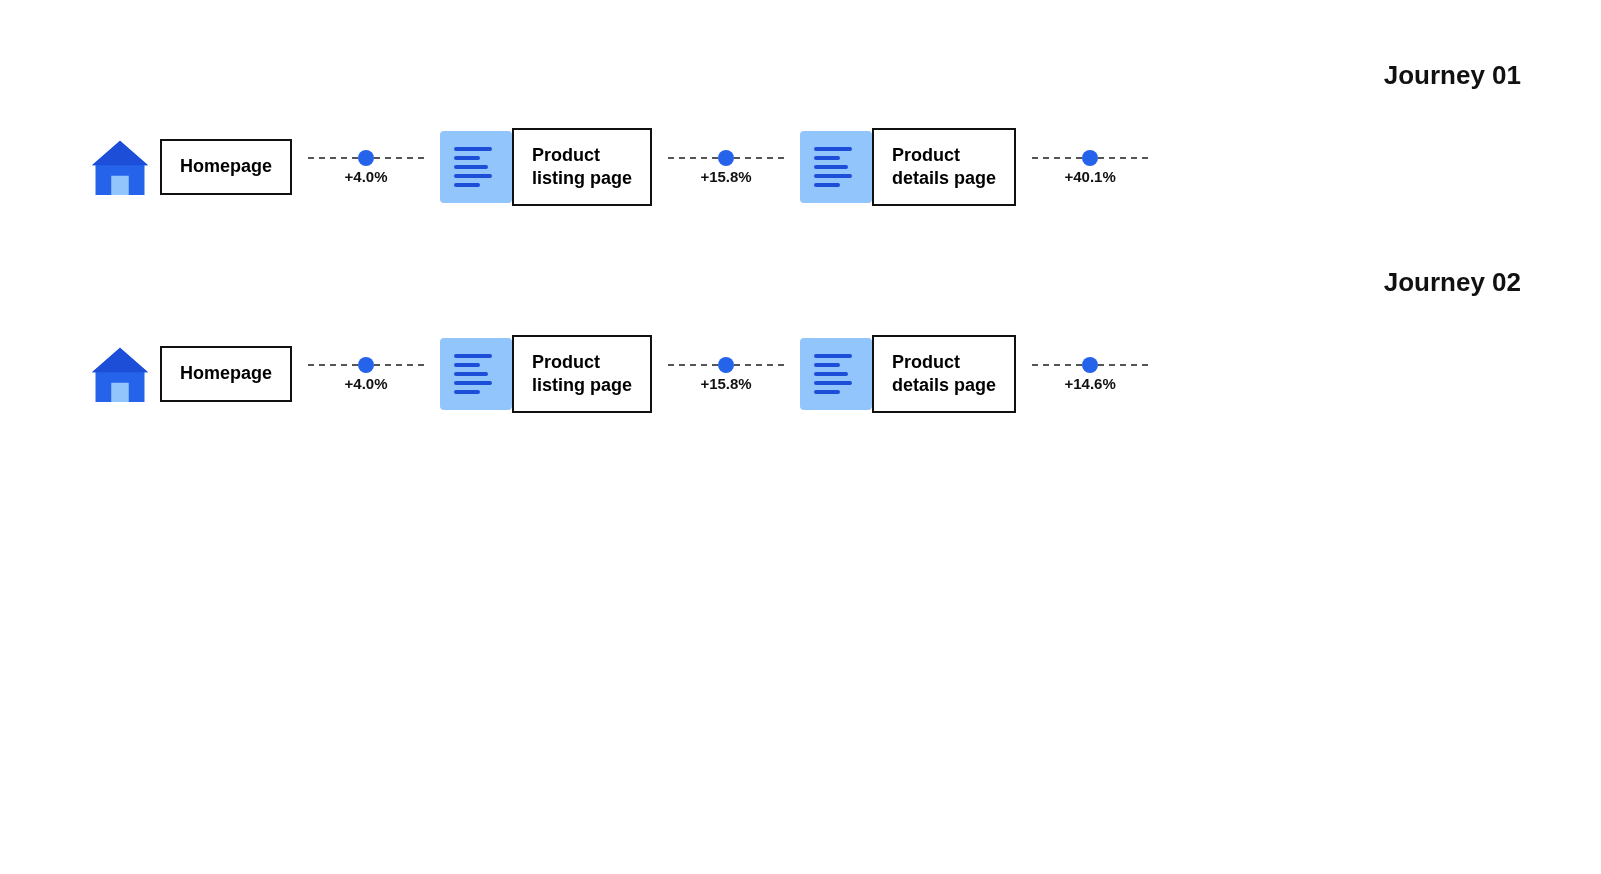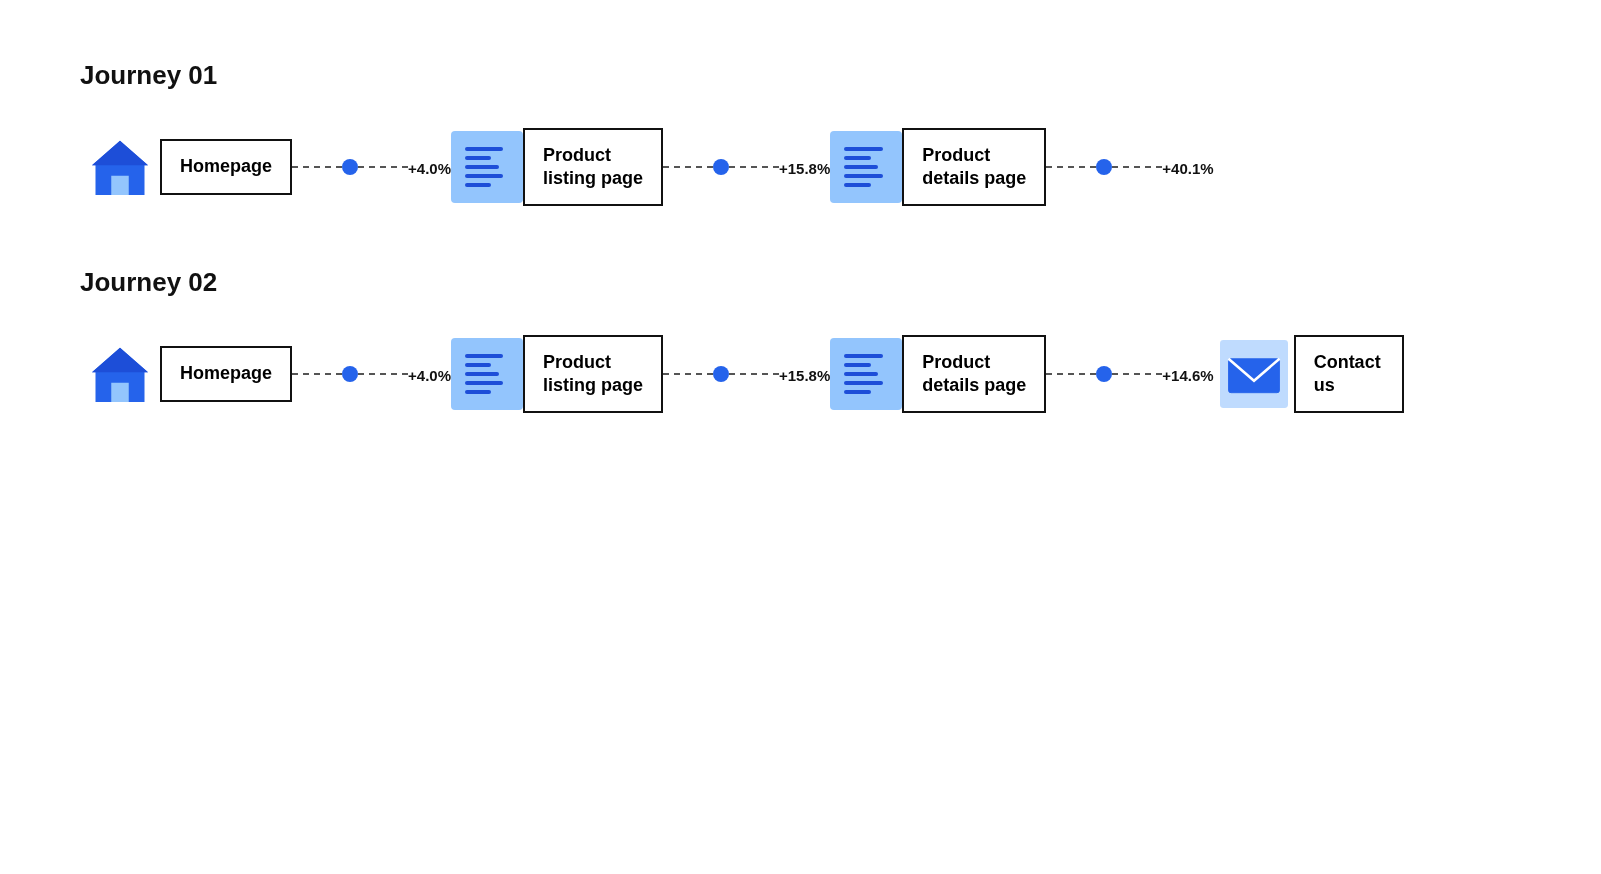--- a/index.html
+++ b/index.html
@@ -11,25 +11,26 @@
       padding: 60px 80px;
     }
     .journey-section {
       margin-bottom: 60px;
     }
     .journey-title {
       font-size: 26px;
       font-weight: 700;
       margin-bottom: 36px;
       color: #111;
+      text-align: right;
     }
     .journey-flow {
       display: flex;
       align-items: center;
-      gap: 0;
+      gap: 16px;
     }
     .node {
       display: flex;
       align-items: center;
       position: relative;
     }
     .node-icon {
       width: 80px;
       height: 80px;
       display: flex;
@@ -111,21 +112,21 @@
       height: 4px;
       background: #1d4ed8;
       border-radius: 2px;
     }
     .page-line.short { width: 55%; }
     .page-line.long { width: 80%; }
     .page-line.medium { width: 70%; }
 
     .connector-group {
       display: flex;
-      flex-direction: row;
+      flex-direction: column;
       align-items: center;
     }
     .connector-row {
       display: flex;
       align-items: center;
     }
   </style>
 </head>
 <body>
 
@@ -265,27 +266,15 @@
 
     <div class="connector-group">
       <div class="connector-row">
         <div class="dashed-line" style="width:50px;"></div>
         <div class="dot-center"></div>
         <div class="dashed-line" style="width:50px;"></div>
       </div>
       <div class="connector-label">+14.6%</div>
     </div>
 
-    <div class="node">
-      <div class="node-icon mail-icon">
-        <svg viewBox="0 0 80 80" fill="none">
-          <rect width="80" height="80" rx="4" fill="#bfdbfe"></rect>
-
-          <rect x="10" y="22" width="60" height="40" rx="3" fill="#2563eb" stroke="#2563eb"></rect>
-
-          <path d="M10 22 L40 48 L70 22" stroke="white" stroke-width="3" fill="none"></path>
-        </svg>
-      </div>
-      <div class="node-label multiline">Contact<br>us</div>
-    </div>
 
   </div>
 </div>
 
 </body></html>

